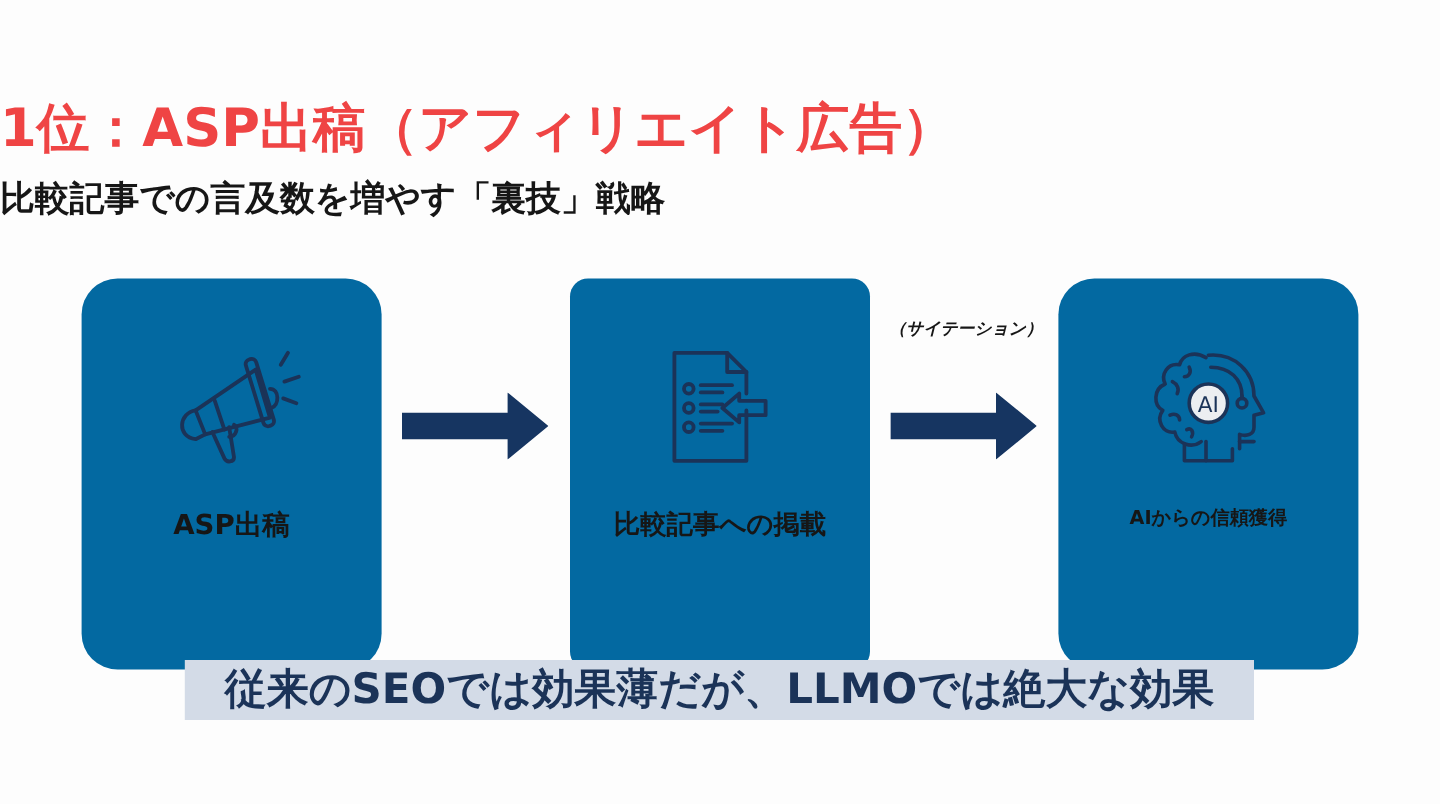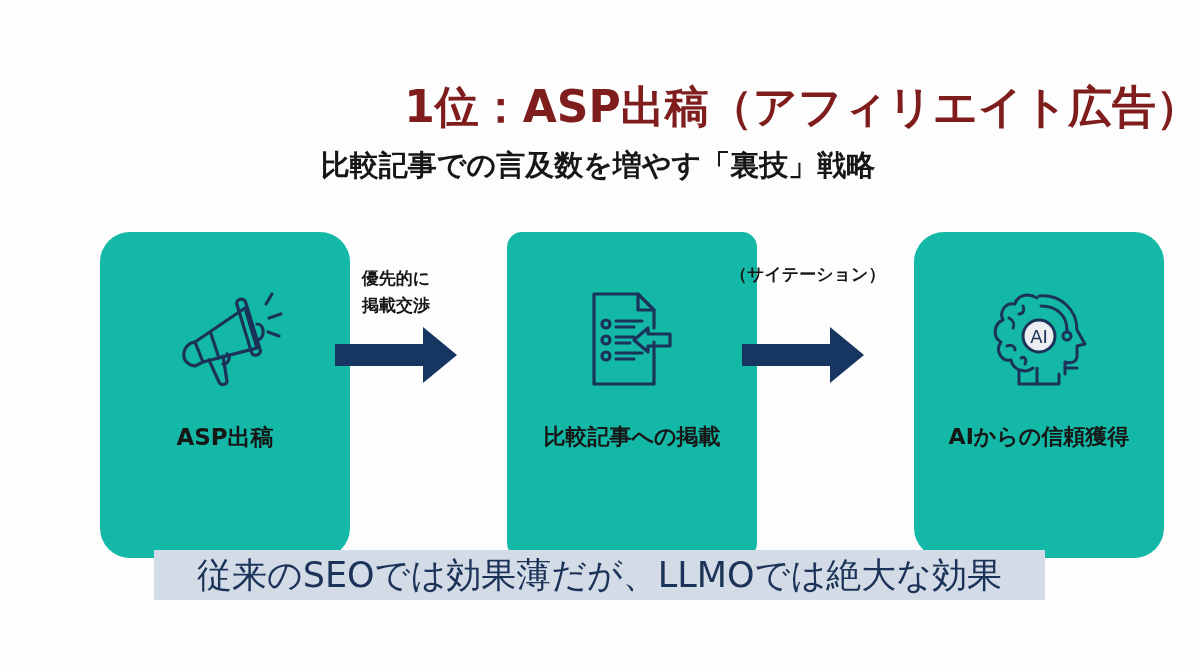--- a/index.html
+++ b/index.html
@@ -6,82 +6,80 @@
     html, body {
       width: 1200px; height: 670px;
       background: #fdfdfd;
       font-family: "DejaVu Sans", "Liberation Sans", sans-serif;
       overflow: hidden;
     }
     .stage { position: relative; width: 1200px; height: 670px; }
 
     .title {
       position: absolute; left: 0; top: 78px; width: 1200px;
-      text-align: right;
+      text-align: left;
       font-size: 44px; font-weight: bold;
-      color: #7f1d1d;
+      color: #ef4444;
       letter-spacing: 0px;
     }
     .subtitle {
       position: absolute; left: 0; top: 146px; width: 1196px;
-      text-align: center;
       font-size: 29px; font-weight: bold;
       color: #161616;
     }
 
     .box {
       position: absolute; top: 232px;
       width: 250px; height: 326px;
-      background: #14b8a6;
+      background: #0369a1;
       border-radius: 30px;
-      margin-left: 32px;
     }
     .box .icon {
       position: absolute; left: 50%; top: 52px;
       transform: translateX(-50%);
       width: 120px; height: 110px;
     }
     .box .label {
       position: absolute; left: 0; width: 100%; top: 190px;
       text-align: center;
       font-size: 23px; font-weight: bold; color: #161616;
       white-space: nowrap;
     }
     #box1 { left: 68px; }
     #box2 { left: 475px; border-radius: 15px; }
     #box3 { left: 882px; }
     #box2 .label { font-size: 22px; }
-    #box3 .label { font-size: 22px; }
+    #box3 .label { font-size: 16px; }
 
     .arrow {
       position: absolute;
       width: 122px; height: 56px;
     }
     #arrow1 { left: 335px; top: 327px; }
     #arrow2 { left: 742px; top: 327px; }
 
     .arrow-caption {
       position: absolute;
       text-align: center;
       font-weight: bold; color: #161616;
       white-space: nowrap;
     }
     #caption1 { left: 336px; width: 120px; top: 265px; font-size: 17px; line-height: 27px; }
     #caption2 { left: 730px; width: 150px; top: 261px; font-size: 16px; line-height: 26px; }
-    #caption2 .small { font-size: 17px; }
+    #caption2 .small { font-size: 14px; font-style: italic; }
 
     .tagline-band {
       position: absolute; left: 154px; top: 550px;
       width: 891px; height: 50px;
       background: #d3dbe7;
     }
     .tagline {
       position: absolute; left: 154px; top: 551px; width: 891px;
       text-align: center;
-      font-size: 35px; font-weight: normal;
+      font-size: 35px; font-weight: bold;
       color: #1b3358;
       white-space: nowrap;
       line-height: 48px;
     }
     svg { display: block; }
   </style>
 </head>
 <body>
 
 <div class="stage">
@@ -107,24 +105,20 @@
         <path d="M58 80 C64 80 66 72 62 70"></path>
 
         <path d="M101 20 L107 10"></path>
         <path d="M104 34 L116 30"></path>
         <path d="M103 48 L114 52"></path>
       </svg>
     </div>
     <div class="label">ASP出稿</div>
   </div>
 
-  <div class="arrow-caption" id="caption1">
-    <div>優先的に</div>
-    <div>掲載交渉</div>
-  </div>
   <div class="arrow" id="arrow1">
     <svg width="122" height="56" viewBox="0 0 122 56">
       <polygon points="0,17 88,17 88,0 122,28 88,56 88,39 0,39" fill="#163561"></polygon>
     </svg>
   </div>
 
   <div class="box" id="box2">
     <div class="icon">
       <svg width="120" height="110" viewBox="0 0 120 110" fill="none" stroke="#1b3358" stroke-width="3.2" stroke-linecap="round" stroke-linejoin="round">
 

